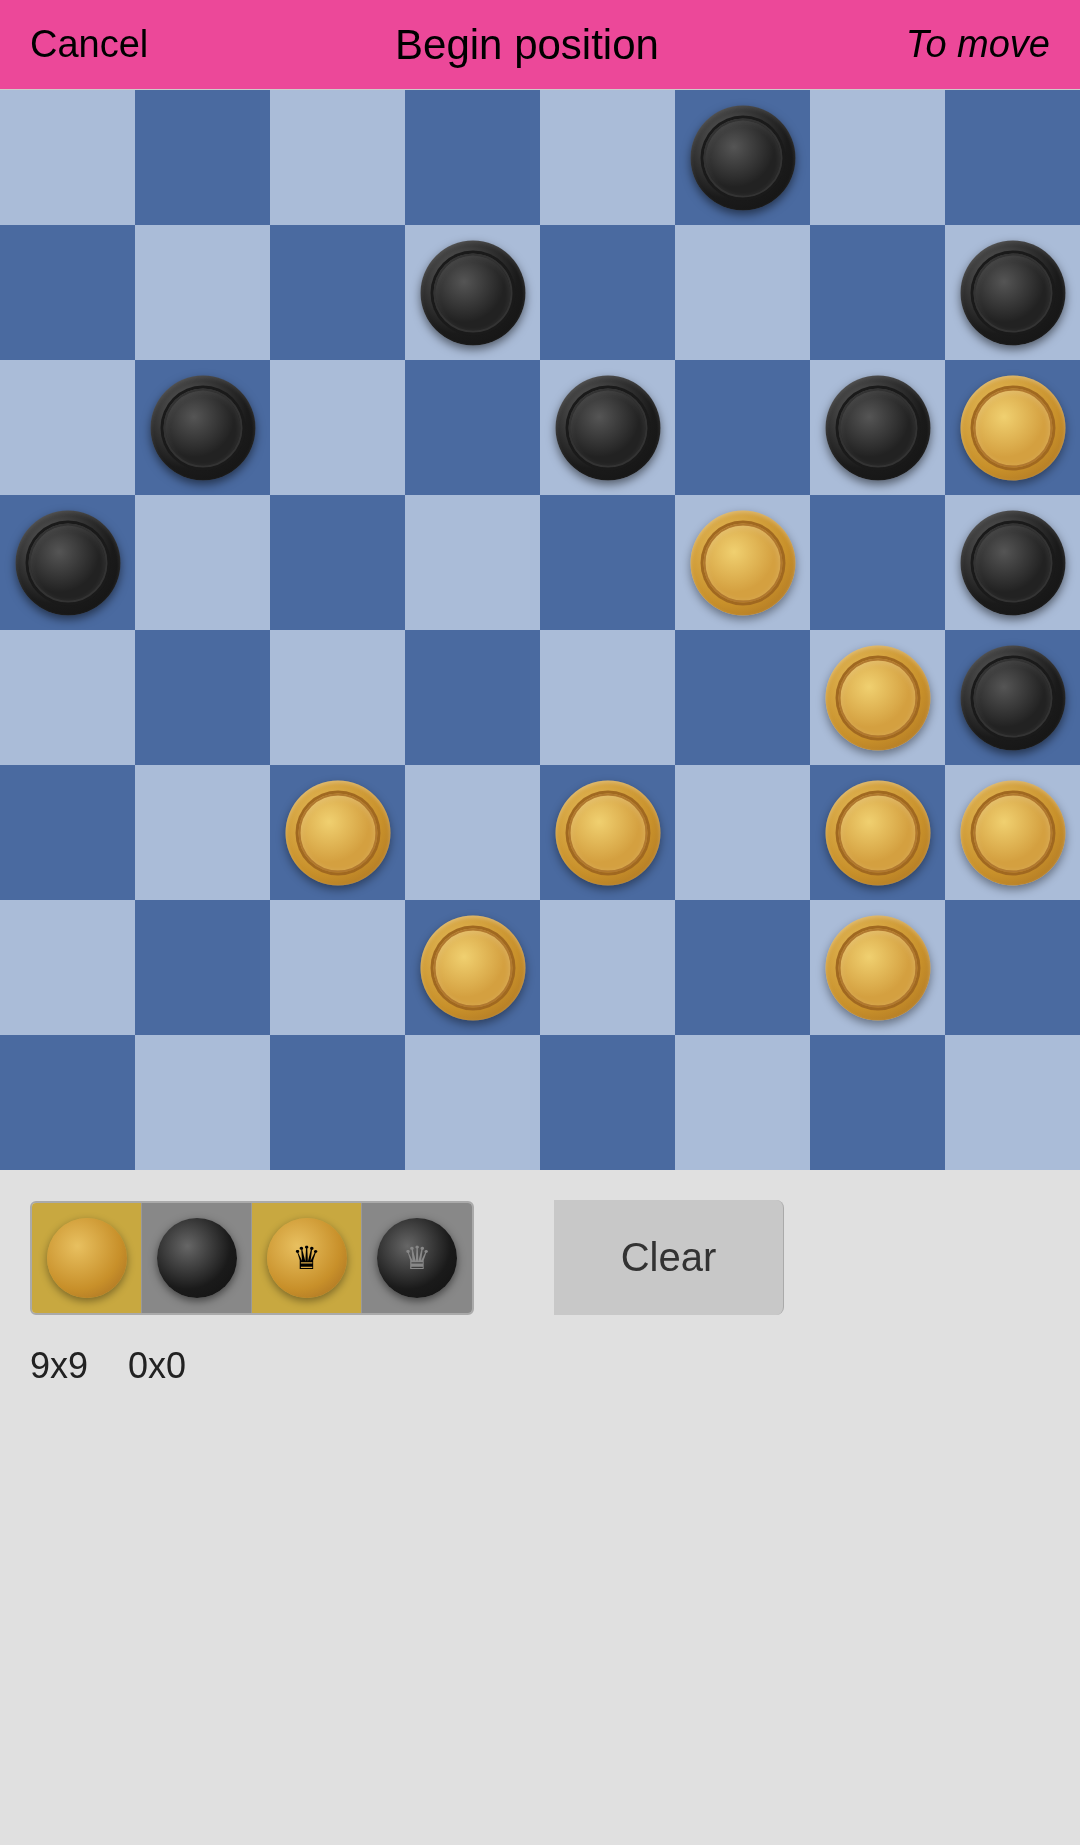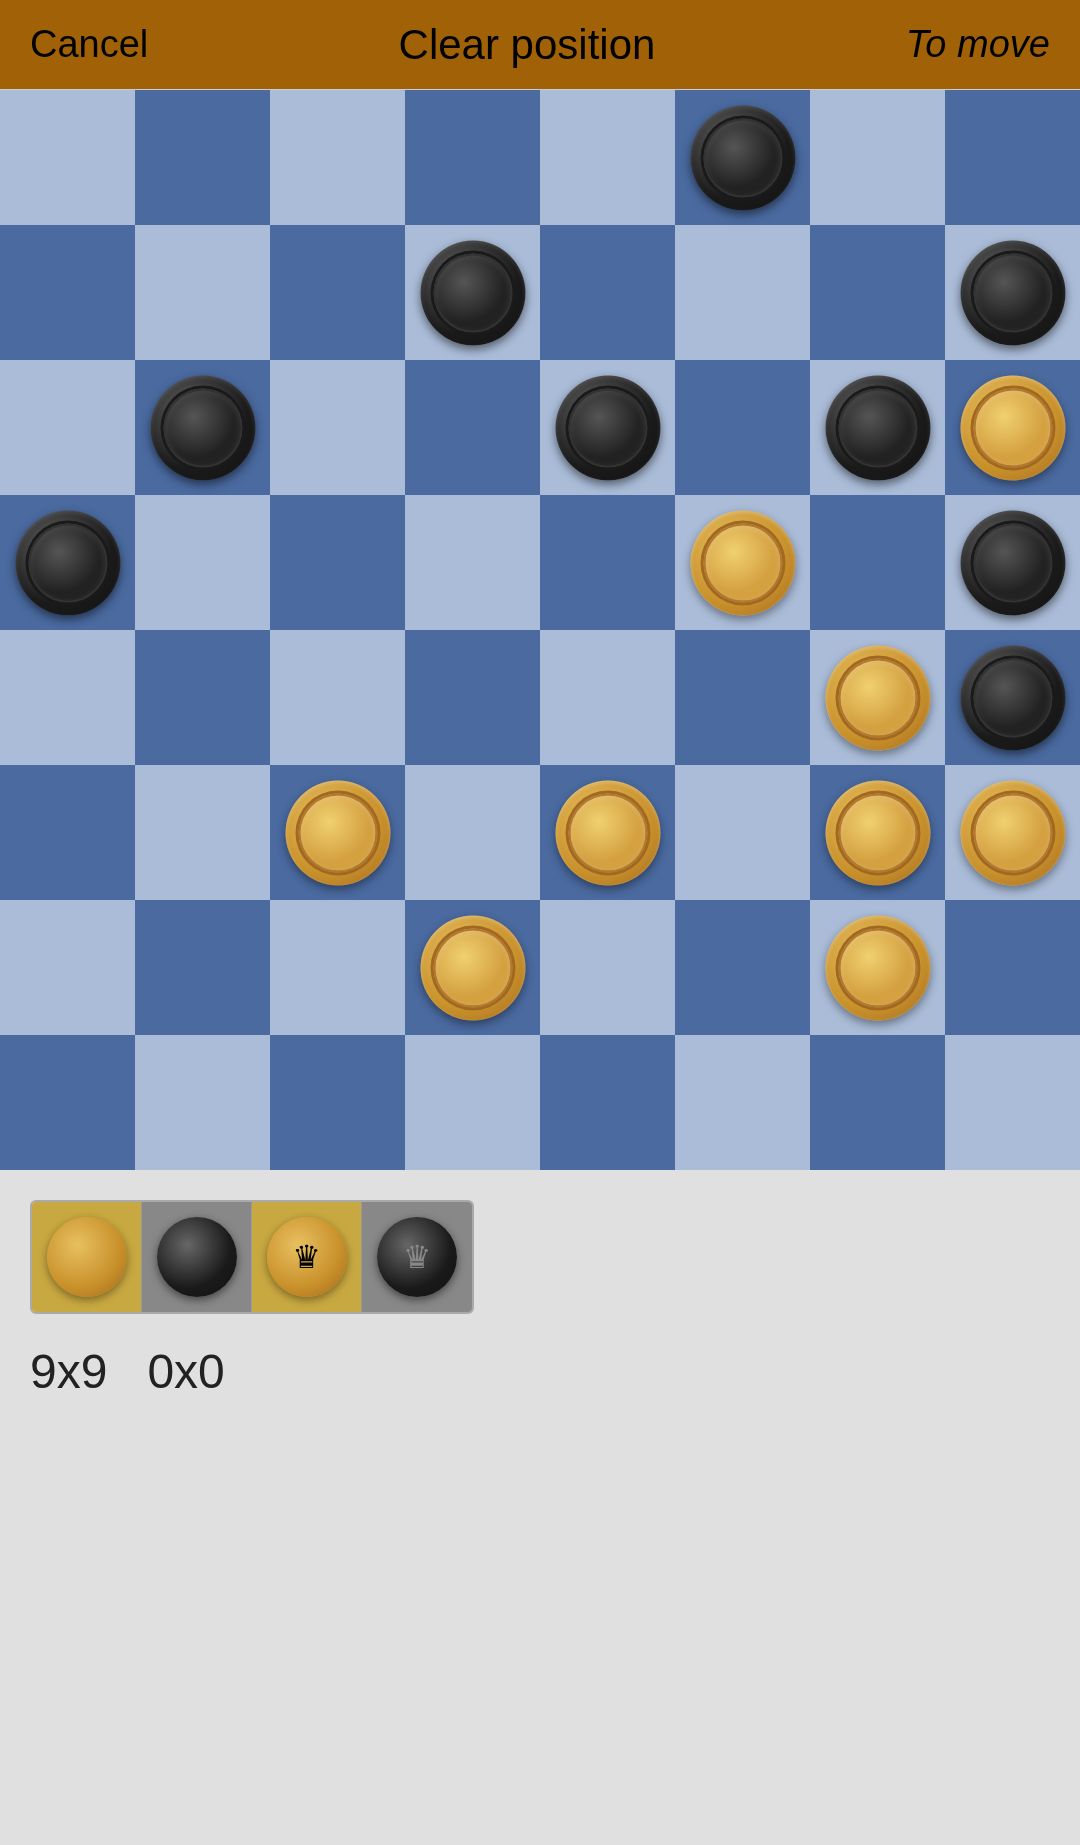--- a/index.html
+++ b/index.html
@@ -8,21 +8,21 @@
       height: 1845px;
       background: #e8e8e8;
       font-family: sans-serif;
       overflow: hidden;
     }
 
     
     #header {
       width: 1080px;
       height: 90px;
-      background: #a16207;
+      background: #ec4899;
       display: flex;
       align-items: center;
       justify-content: space-between;
       padding: 0 30px;
       border-bottom: 1px solid #ccc;
     }
     #header .cancel-btn {
       font-size: 38px;
       color: #000;
       cursor: pointer;
@@ -206,30 +206,30 @@
       border-right: 1px solid #aaa;
     }
     .action-btn:last-child {
       border-radius: 0 8px 8px 0;
     }
 
     #piece-counts {
       display: flex;
       gap: 40px;
       margin-top: 10px;
-      font-size: 48px;
+      font-size: 36px;
       color: #222;
     }
   </style>
 </head>
 <body>
 
 <div id="header">
   <span class="cancel-btn">Cancel</span>
-  <span class="title">Clear position</span>
+  <span class="title">Begin position</span>
   <span class="to-move">To move</span>
 </div>
 
 <div id="board-container">
   <div id="board">
       <div class="cell light"></div>
       <div class="cell dark"></div>
       <div class="cell light"></div>
       <div class="cell dark"></div>
       <div class="cell light"></div>
@@ -341,19 +341,20 @@
         <div class="sel-piece-black"></div>
       </div>
       <div class="selector-piece">
         <div class="sel-piece-gold-king">♛</div>
       </div>
       <div class="selector-piece">
         <div class="sel-piece-black-king">♛</div>
       </div>
     </div>
     <div id="action-buttons">
+      <button class="action-btn">Clear</button>
     </div>
   </div>
   <div id="piece-counts">
     <span>9x9</span>
     <span>0x0</span>
   </div>
 </div>
 
 </body></html>

